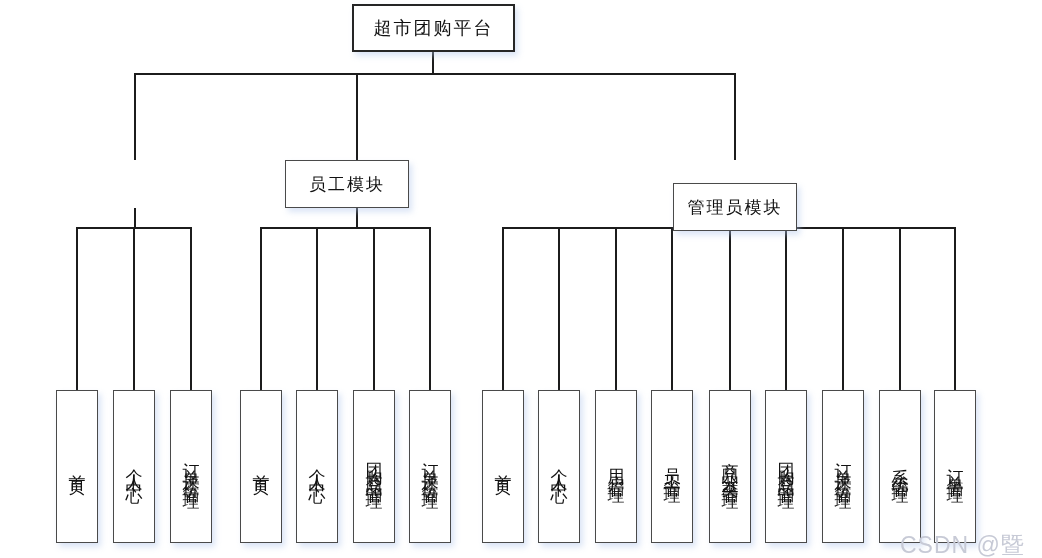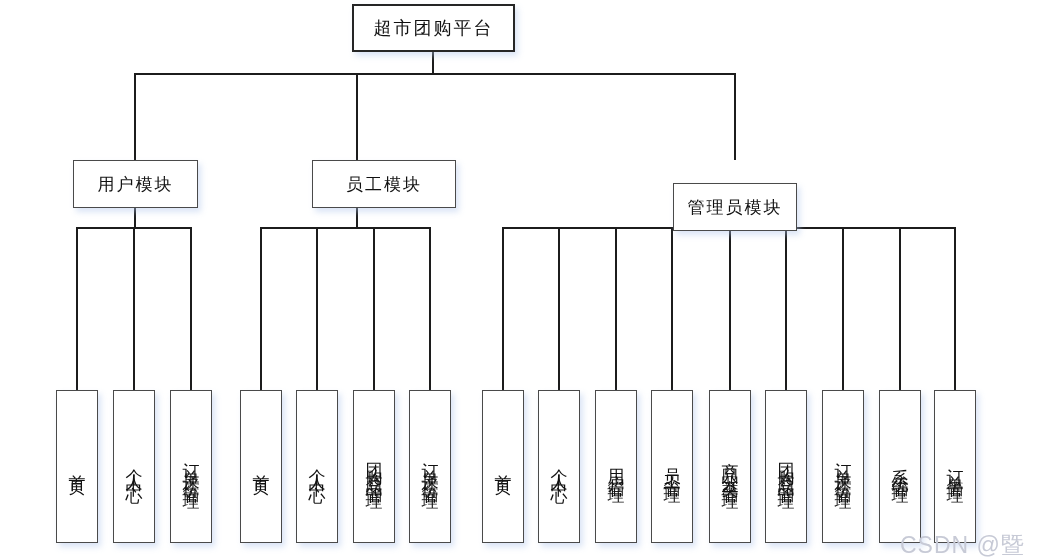--- a/index.html
+++ b/index.html
@@ -92,24 +92,21 @@
   <div class="vl" style="left:729px;top:227px;height:163px;"></div>
   <div class="vl" style="left:785px;top:227px;height:163px;"></div>
   <div class="vl" style="left:842px;top:227px;height:163px;"></div>
   <div class="vl" style="left:899px;top:227px;height:163px;"></div>
   <div class="vl" style="left:954px;top:227px;height:163px;"></div>
 
   <div class="node root-node">
     <span>超市团购平台</span>
   </div>
 
-  <div class="node module-node" style="left:73px;width:125px;">
-    <span>用户模块</span>
-  </div>
-  <div class="node module-node" style="left:312px;width:144px;">
+  <div class="node module-node" style="left:285px;width:124px;">
     <span>员工模块</span>
   </div>
   <div class="node module-node" style="left:673px;width:124px;margin-top:23px;">
     <span>管理员模块</span>
   </div>
 
   <div class="node leaf-node" style="left:56px;">
     <span class="leaf-label">首页</span>
   </div>
   <div class="node leaf-node" style="left:113px;">

